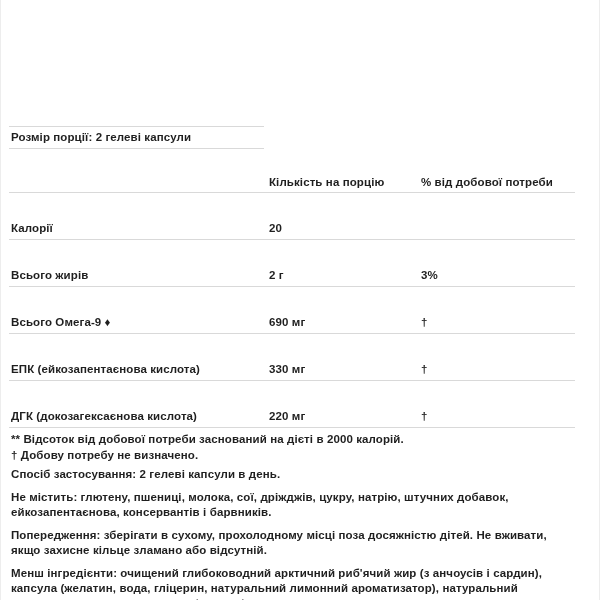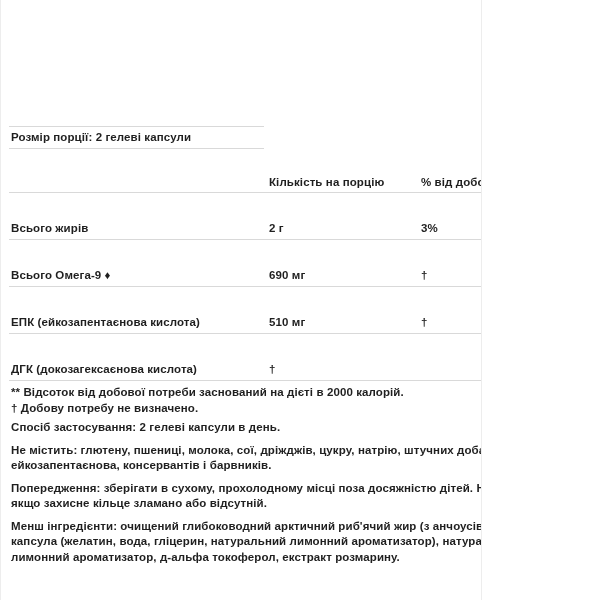--- a/index.html
+++ b/index.html
@@ -5,21 +5,21 @@
   * { margin: 0; padding: 0; box-sizing: border-box; }
   html, body { width: 600px; height: 600px; }
   body {
     background: #ffffff;
     font-family: "Liberation Sans", sans-serif;
     color: #1f1f1f;
     -webkit-font-smoothing: antialiased;
   }
   .page {
     position: relative;
-    width: 482px;
+    width: 600px;
     height: 600px;
     background: #ffffff;
     border-left: 1px solid #ededed;
     border-right: 1px solid #ededed;
     overflow: hidden;
   }
   .content {
     position: absolute;
     top: 126px;
     left: 8px;
@@ -71,41 +71,47 @@
       <div class="serving-row">Розмір порції: 2 гелеві капсули</div>
     </div>
 
     <div class="facts-table">
       <div class="t-row t-header">
         <div class="t-cell"></div>
         <div class="t-cell">Кількість на порцію</div>
         <div class="t-cell">% від добової потреби</div>
       </div>
 
+      <div class="t-row t-body">
+        <div class="t-cell">Калорії</div>
+        <div class="t-cell">20</div>
+        <div class="t-cell"></div>
+      </div>
 
       <div class="t-row t-body">
         <div class="t-cell">Всього жирів</div>
         <div class="t-cell">2 г</div>
         <div class="t-cell">3%</div>
       </div>
 
       <div class="t-row t-body">
         <div class="t-cell">Всього Омега-9 ♦</div>
         <div class="t-cell">690 мг</div>
         <div class="t-cell">†</div>
       </div>
 
       <div class="t-row t-body">
         <div class="t-cell">ЕПК (ейкозапентаєнова кислота)</div>
-        <div class="t-cell">510 мг</div>
+        <div class="t-cell">330 мг</div>
         <div class="t-cell">†</div>
       </div>
 
       <div class="t-row t-body">
         <div class="t-cell">ДГК (докозагексаєнова кислота)</div>
+        <div class="t-cell">220 мг</div>
         <div class="t-cell">†</div>
       </div>
     </div>
 
     <div class="footnotes">
       <div>** Відсоток від добової потреби заснований на дієті в 2000 калорій.</div>
       <div>† Добову потребу не визначено.</div>
     </div>
 
     <div class="para para-directions">Спосіб застосування: 2 гелеві капсули в день.</div>

